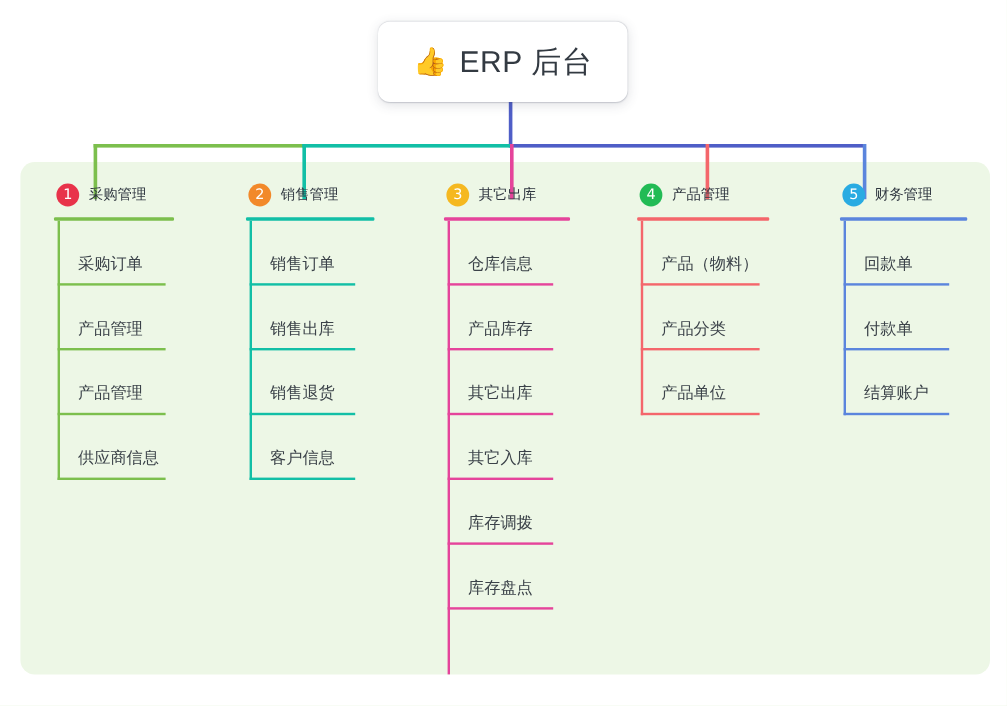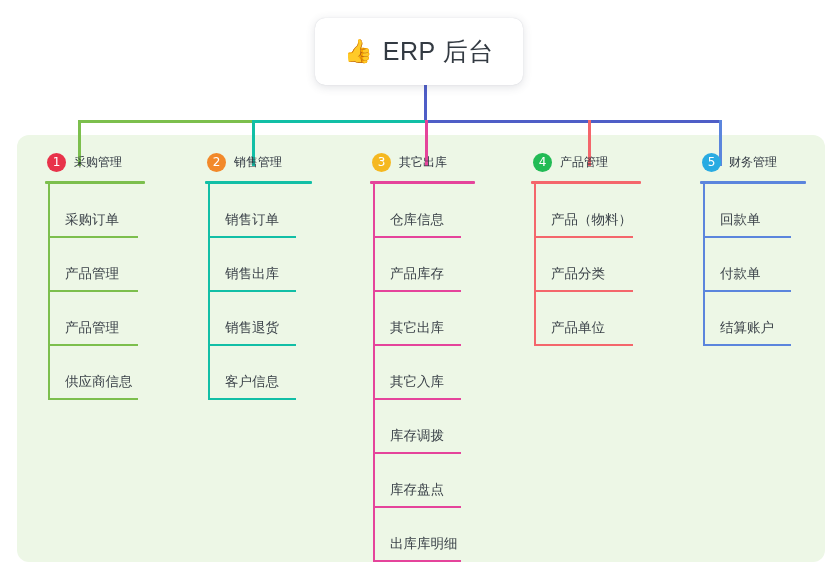--- a/index.html
+++ b/index.html
@@ -243,24 +243,20 @@
             <div class="item-rule" style="background: rgb(229, 68, 155); width: 88px;"></div>
           </div>
           <div class="item">
             <span class="item-label">库存调拨</span>
             <div class="item-rule" style="background: rgb(229, 68, 155); width: 88px;"></div>
           </div>
           <div class="item">
             <span class="item-label">库存盘点</span>
             <div class="item-rule" style="background: rgb(229, 68, 155); width: 88px;"></div>
           </div>
-          <div class="item">
-            <span class="item-label">出库库明细</span>
-            <div class="item-rule" style="background: rgb(229, 68, 155); width: 88px;"></div>
-          </div>
         </div>
       </div>
       <div class="column" style="left: 531px; top: 148px; width: 150px;">
         <div class="col-head">
           <span class="badge" style="background: rgb(34, 187, 85);">4</span>
           <span class="col-title">产品管理</span>
         </div>
         <div class="head-rule" style="background: rgb(244, 102, 107); width: 110px;"></div>
         <div class="items">
           <div class="trunk" style="background: rgb(244, 102, 107); height: 162px;"></div>

